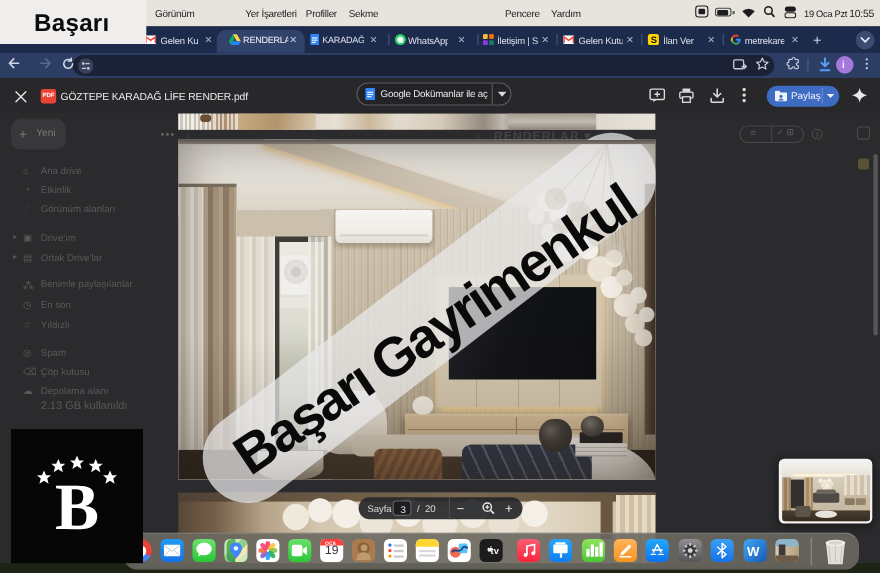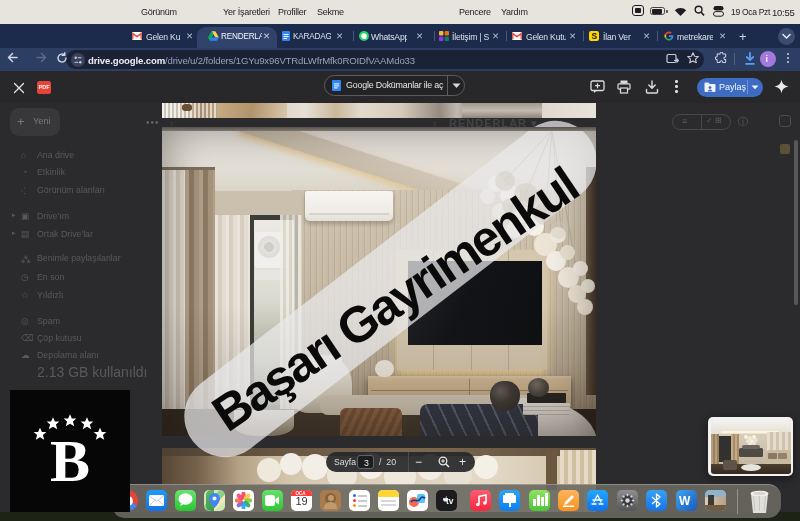--- a/index.html
+++ b/index.html
@@ -135,21 +135,20 @@
         <path d="M10 6 A4 4 0 1 1 8.8 3.2 M8.8 0.8 v2.6 h-2.6" fill="none" stroke="#cfd5e2" stroke-width="1.4" stroke-linecap="round"></path>
       </svg>
     <circle class="abs"></circle>
     <svg class="abs" style="left:71px;top:4.5px;" width="14" height="14" viewBox="0 0 14 14">
         <circle cx="7" cy="7" r="7" fill="#39415c"></circle>
         <circle cx="4.7" cy="4.8" r="1.2" fill="#c7cddb"></circle>
         <rect x="6.6" y="4.3" width="4" height="1" rx="0.5" fill="#c7cddb"></rect>
         <circle cx="9.3" cy="9.2" r="1.2" fill="#c7cddb"></circle>
         <rect x="3.4" y="8.7" width="4" height="1" rx="0.5" fill="#c7cddb"></rect>
       </svg>
-    <span class="abs" style="left:88px;top:6.5px;font-size:9.6px;font-weight:bold;color:#eceef4;letter-spacing:-0.15px;">drive.google.com<span style="font-weight:normal;color:#99a1b4;">/drive/u/2/folders/1GYu9x96VTRdLWfrMfk0ROIDfVAAMdo33</span></span>
 
     <svg class="abs" style="left:666px;top:4px;" width="13" height="13" viewBox="0 0 13 13">
         <rect x="1" y="2.5" width="9" height="8" rx="1.2" fill="none" stroke="#c7cddb" stroke-width="1.2"></rect>
         <path d="M8 8.5 h4 M10.5 6.5 l2 2 -2 2" fill="none" stroke="#c7cddb" stroke-width="1.2"></path>
       </svg>
     <svg class="abs" style="left:687px;top:4px;" width="12" height="12" viewBox="0 0 12 12">
         <path d="M6 0.8 L7.6 4.2 L11.3 4.6 L8.5 7.1 L9.3 10.8 L6 8.9 L2.7 10.8 L3.5 7.1 L0.7 4.6 L4.4 4.2 Z" fill="none" stroke="#c7cddb" stroke-width="1.1" stroke-linejoin="round"></path>
       </svg>
 
     <svg class="abs" style="left:714px;top:4px;" width="13" height="13" viewBox="0 0 14 14">
@@ -165,20 +164,21 @@
     <div class="abs" style="left:787px;top:5px;width:2.2px;height:2.2px;background:#cfd5e2;border-radius:50%;box-shadow:0 4px 0 #cfd5e2, 0 8px 0 #cfd5e2;"></div>
   </div>
 
   <div class="abs" style="left:0;top:71px;width:800px;height:32px;background:#28282b;">
     <svg class="abs" style="left:13px;top:10.5px;" width="12" height="12" viewBox="0 0 12 12">
         <path d="M1.5 1.5 L10.5 10.5 M10.5 1.5 L1.5 10.5" stroke="#e4e4e6" stroke-width="1.3" stroke-linecap="round"></path>
       </svg>
     <div class="abs" style="left:37px;top:10px;width:13.5px;height:12.5px;background:#e94335;border-radius:2.5px;">
         <div style="position:absolute;left:1.6px;top:3.4px;font-size:5.5px;font-weight:bold;color:#fff;letter-spacing:0;">PDF</div>
       </div>
+    <span class="abs" style="left:55px;top:11px;font-size:9.4px;color:#e9e9eb;letter-spacing:-0.1px;">GÖZTEPE KARADAĞ LİFE RENDER.pdf</span>
 
     <div class="abs" style="left:324px;top:4px;width:141px;height:20.5px;border:1px solid #5c5c60;border-radius:11px;background:#232326;"></div>
     <svg class="abs" style="left:332px;top:8.5px;" width="9" height="11" viewBox="0 0 9 11">
         <rect width="9" height="11" rx="1" fill="#3086f6"></rect>
         <rect x="1.8" y="3.4" width="5.4" height="1" fill="#fff"></rect>
         <rect x="1.8" y="5.4" width="5.4" height="1" fill="#fff"></rect>
         <rect x="1.8" y="7.4" width="3.8" height="1" fill="#fff"></rect>
       </svg>
     <span class="abs" style="left:346px;top:9px;font-size:8.9px;letter-spacing:-0.2px;color:#e6e6e8;">Google Dokümanlar ile aç</span>
     <div class="abs" style="left:447px;top:5px;width:1px;height:18.5px;background:#5c5c60;"></div>
@@ -229,21 +229,21 @@
       <span class="abs" style="left:37px;top:64px;">Etkinlik</span>
       <span class="abs" style="left:37px;top:82px;">Görünüm alanları</span>
       <span class="abs" style="left:37px;top:108px;text-align:center;">Drive'ım</span>
       <span class="abs" style="left:37px;top:126px;">Ortak Drive'lar</span>
       <span class="abs" style="left:37px;top:150px;">Benimle paylaşılanlar</span>
       <span class="abs" style="left:37px;top:169px;">En son</span>
       <span class="abs" style="left:37px;top:187px;">Yıldızlı</span>
       <span class="abs" style="left:37px;top:213px;">Spam</span>
       <span class="abs" style="left:37px;top:230px;">Çöp kutusu</span>
       <span class="abs" style="left:37px;top:247px;">Depolama alanı</span>
-      <span class="abs" style="left:37px;top:261px;font-size:14px;">2.13 GB kullanıldı</span>
+      <span class="abs" style="left:37px;top:261px;font-size:10px;">2.13 GB kullanıldı</span>
 
       <span class="abs" style="left:21px;top:47px;">⌂</span>
       <span class="abs" style="left:22px;top:64px;">◔</span>
       <span class="abs" style="left:21px;top:82px;">⁖</span>
       <span class="abs" style="left:21px;top:108px;">▣</span>
       <span class="abs" style="left:21px;top:126px;">▤</span>
       <span class="abs" style="left:21px;top:150px;">⁂</span>
       <span class="abs" style="left:21px;top:169px;">◷</span>
       <span class="abs" style="left:21px;top:187px;">☆</span>
       <span class="abs" style="left:21px;top:213px;">◎</span>
@@ -573,20 +573,23 @@
 
     <div class="abs" style="left:737px;top:5px;width:1px;height:25px;background:rgba(255,255,255,0.3);"></div>
     <svg class="abs" style="left:748px;top:5px;" width="23" height="25" viewBox="0 0 23 25">
         <path d="M3 5 L5 24 H18 L20 5" fill="#e8e6e2" opacity="0.95"></path>
         <ellipse cx="11.5" cy="4.5" rx="9" ry="2.8" fill="#f5f3ef"></ellipse>
         <ellipse cx="11.5" cy="4.5" rx="6.5" ry="1.8" fill="#d8d5d0"></ellipse>
         <path d="M5.5 7 L7 22 M11.5 7 L11.5 22 M17.5 7 L16 22" stroke="#c9c6c1" stroke-width="1"></path>
       </svg>
   </div>
 
+  <div class="abs" style="left:0;top:0;width:133px;height:40px;background:#efeeec;">
+    <div style="position:absolute;left:31px;top:8px;font-size:22px;font-weight:bold;color:#0b0b0b;letter-spacing:0.2px;">Başarı</div>
+  </div>
   <div class="abs" id="blogo" style="left:10px;top:390px;width:120px;height:122px;background:#060606;">
     <svg style="position:absolute;left:0;top:0;" width="120" height="122" viewBox="0 0 120 122">
       <g fill="#fff">
         <path d="M0 -6 L1.8 -1.8 L6 -1.8 L2.8 1 L4 5.5 L0 3 L-4 5.5 L-2.8 1 L-6 -1.8 L-1.8 -1.8 Z" transform="translate(30,44) scale(1.05)"></path>
         <path d="M0 -6 L1.8 -1.8 L6 -1.8 L2.8 1 L4 5.5 L0 3 L-4 5.5 L-2.8 1 L-6 -1.8 L-1.8 -1.8 Z" transform="translate(43,33.5) scale(1.05)"></path>
         <path d="M0 -6 L1.8 -1.8 L6 -1.8 L2.8 1 L4 5.5 L0 3 L-4 5.5 L-2.8 1 L-6 -1.8 L-1.8 -1.8 Z" transform="translate(60,30.5) scale(1.05)"></path>
         <path d="M0 -6 L1.8 -1.8 L6 -1.8 L2.8 1 L4 5.5 L0 3 L-4 5.5 L-2.8 1 L-6 -1.8 L-1.8 -1.8 Z" transform="translate(77,33.5) scale(1.05)"></path>
         <path d="M0 -6 L1.8 -1.8 L6 -1.8 L2.8 1 L4 5.5 L0 3 L-4 5.5 L-2.8 1 L-6 -1.8 L-1.8 -1.8 Z" transform="translate(90,44) scale(1.05)"></path>
       </g>
       <text x="60" y="91" text-anchor="middle" font-family="Liberation Serif, serif" font-size="60" font-weight="bold" fill="#fff">B</text>

